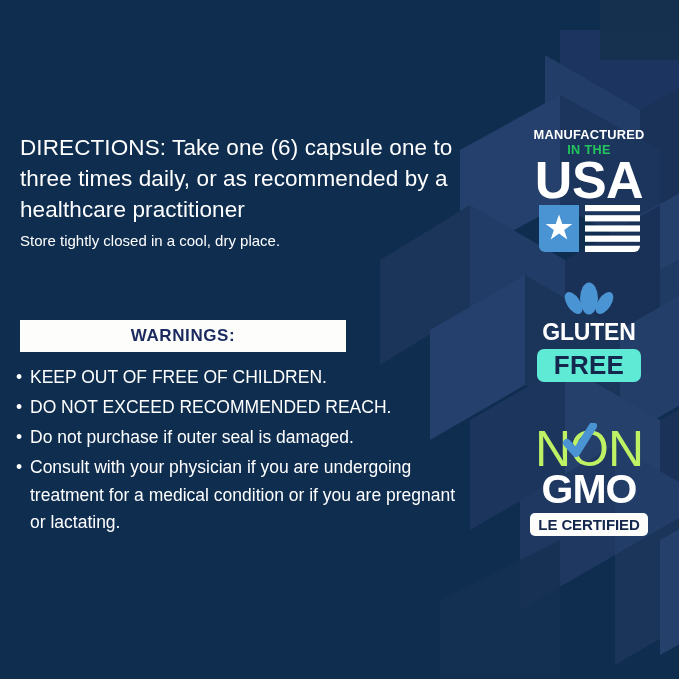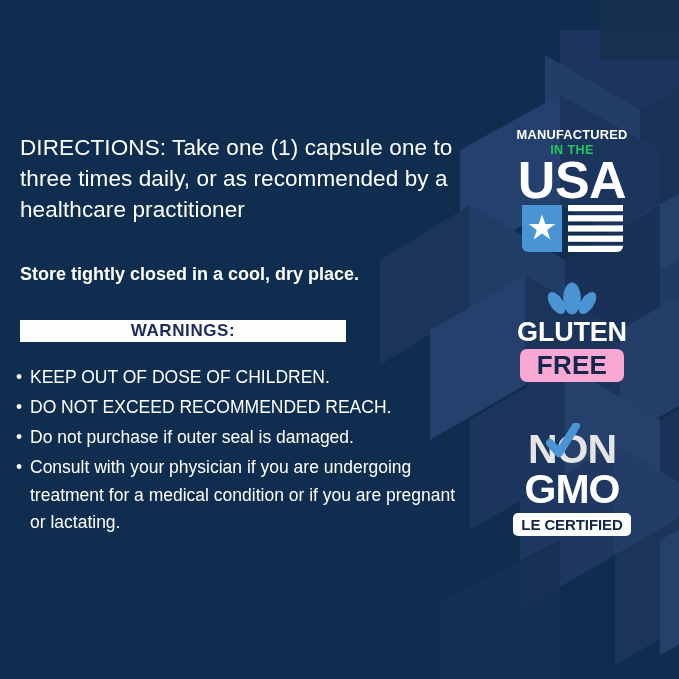--- a/index.html
+++ b/index.html
@@ -31,30 +31,29 @@
   }
   .directions {
     color:#ffffff;
     font-size:22.5px;
     line-height:31px;
     letter-spacing:0.1px;
     font-weight:400;
   }
   .store {
     color:#ffffff;
-    font-size:18px;
+    font-size:15px;
     line-height:31px;
-    margin-top:34px;
-    font-weight:700;
+    font-weight:400;
   }
 
   #warnings-box {
     position:absolute;
     left:20px; top:320px;
-    width:326px; height:22px;
+    width:326px; height:32px;
     background:#fdfdfb;
     display:flex;
     align-items:center;
     justify-content:center;
   }
   #warnings-box .wlabel {
     color:#1b2a5e;
     font-size:17px;
     font-weight:bold;
     letter-spacing:0.6px;
@@ -79,21 +78,21 @@
     left:0; top:0;
     color:#ffffff;
     font-size:17.5px;
     line-height:27.5px;
   }
   #warn-list li.multi { line-height:27.5px; }
 
   
   #badges {
     position:absolute;
-    right:17px; top:0;
+    right:0; top:0;
     width:180px; height:679px;
   }
   .badge { position:absolute; left:0; width:180px; }
 
   
   #badge-usa { top:128px; height:125px; }
   #badge-usa .mfg {
     display:block; text-align:center;
     color:#ffffff;
     font-size:12.6px; font-weight:bold;
@@ -118,49 +117,49 @@
     margin-top:-1px;
   }
   #usa-flag { margin:2px auto 0; display:block; }
 
   
   #badge-gf { top:280px; height:105px; }
   #gf-leaves { display:block; margin:0 auto; }
   #badge-gf .gluten {
     display:block; text-align:center;
     color:#ffffff;
-    font-size:27px; font-weight:bold;
+    font-size:23px; font-weight:bold;
     line-height:30px;
     letter-spacing:-0.2px;
     margin-top:1px;
   }
   #badge-gf .freewrap {
     margin:2px auto 0;
     width:104px; height:33px;
-    background:#f9a8d4;
+    background:#5eead4;
     border-radius:7px;
     display:flex; align-items:center; justify-content:center;
   }
   #badge-gf .free {
     color:#14274d;
     font-size:26px; font-weight:bold;
     letter-spacing:0.3px;
     line-height:27px;
   }
 
   
   #badge-gmo { top:428px; height:112px; }
   #gmo-non-row {
     position:relative;
     height:42px;
     display:flex; align-items:center; justify-content:center;
   }
   #gmo-non-row .non {
-    color:#e5e5e5;
-    font-size:41px; font-weight:bold;
+    color:#bef264;
+    font-size:50px; font-weight:normal;
     letter-spacing:-1px;
     line-height:42px;
   }
   #gmo-check {
     position:absolute;
     left:50%; top:-5px;
     transform:translateX(-26px);
   }
   #badge-gmo .gmo {
     display:block; text-align:center;
@@ -219,32 +218,32 @@
       <polygon points="615,445 710,500 710,610 615,555" fill="#223d67"></polygon>
       <polygon points="615,555 710,500 710,610 615,665" fill="#1b3459"></polygon>
       <polygon points="660,540 760,485 760,600 660,655" fill="#24406b"></polygon>
 
       <polygon points="600,0 679,0 679,60 600,60" fill="#16304f" opacity="0.9"></polygon>
       <polygon points="440,600 560,540 560,679 440,679" fill="#153052" opacity="0.8"></polygon>
     </g>
   </svg>
 
   <div id="copy">
-    <p class="directions">DIRECTIONS: Take one (1) capsule one to three times daily, or as recommended by a healthcare practitioner</p>
+    <p class="directions">DIRECTIONS: Take one (6) capsule one to three times daily, or as recommended by a healthcare practitioner</p>
     <p class="store">Store tightly closed in a cool, dry place.</p>
   </div>
 
   <div id="warnings-box">
     <span class="wlabel">WARNINGS:</span>
   </div>
 
   <ul id="warn-list">
     <li>
       <span class="bullet">•</span>
-      <span>KEEP OUT OF DOSE OF CHILDREN.</span>
+      <span>KEEP OUT OF FREE OF CHILDREN.</span>
     </li>
     <li>
       <span class="bullet">•</span>
       <span>DO NOT EXCEED RECOMMENDED REACH.</span>
     </li>
     <li>
       <span class="bullet">•</span>
       <span>Do not purchase if outer seal is damaged.</span>
     </li>
     <li class="multi">

